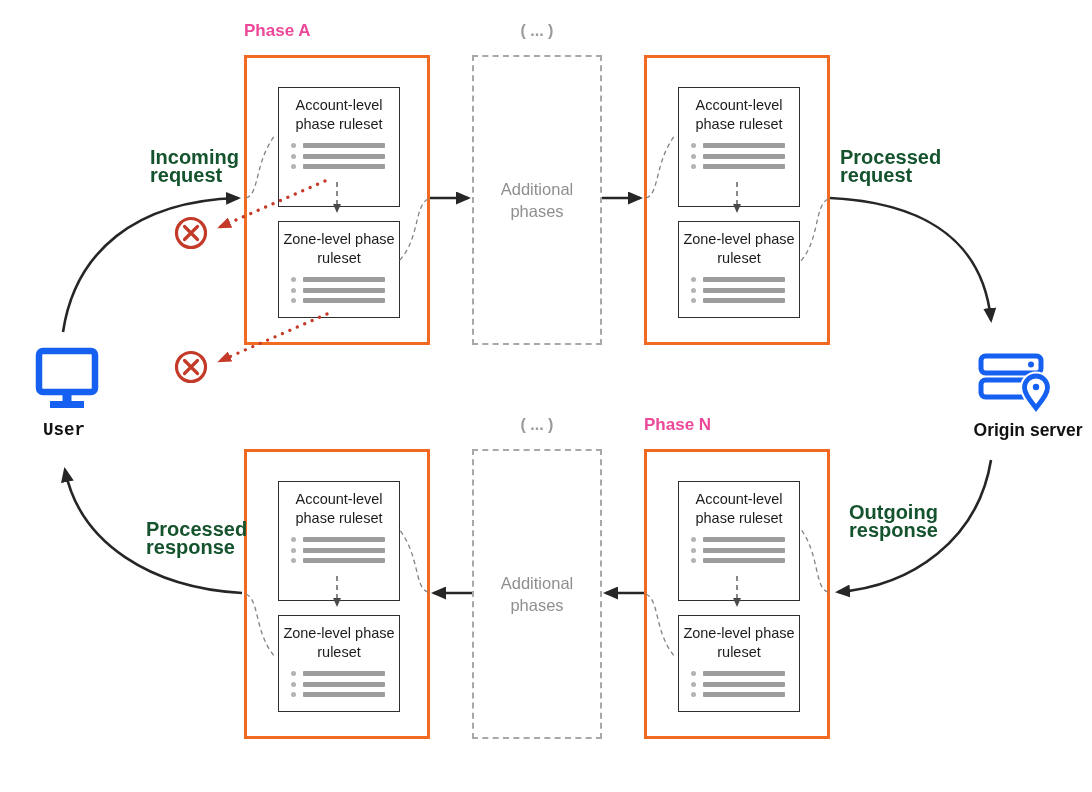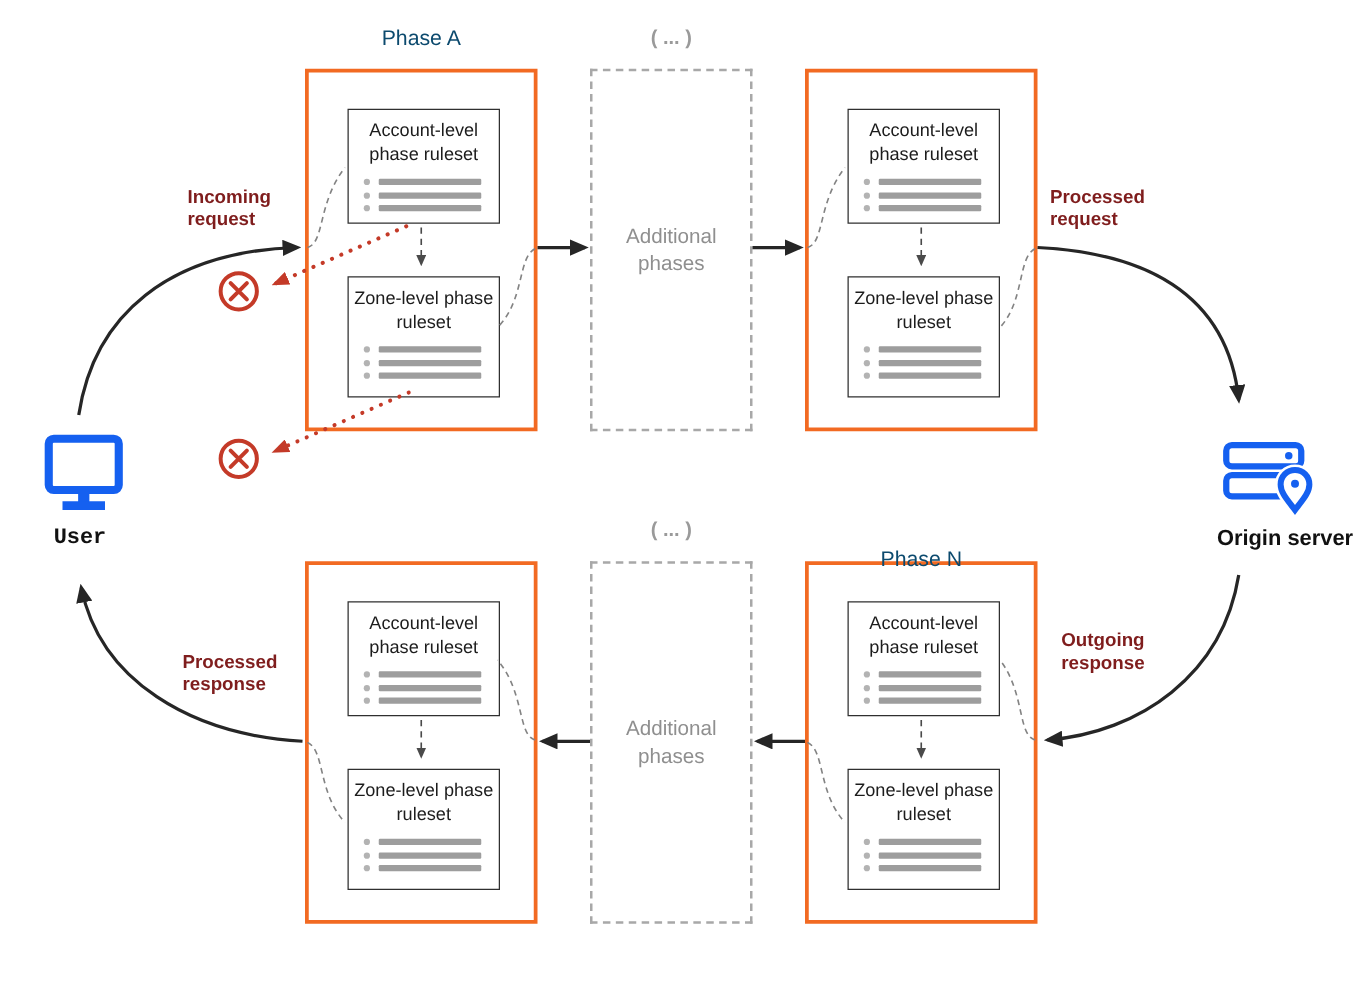--- a/index.html
+++ b/index.html
@@ -19,39 +19,39 @@
   }
   .dashed-box{
     position:absolute; width:130px; height:290px;
     border:2px dashed var(--gray-border); box-sizing:border-box; background:#fff; z-index:1;
     display:flex; align-items:center; justify-content:center;
   }
   .dashed-box .addl{
     color:var(--gray-text); font-size:16.5px; line-height:22px; text-align:center; width:100px;
   }
   .phase-title{
-    position:absolute; text-align:center; font-weight:normal; font-size:17px; color:#0c4a6e; z-index:2;
+    position:absolute; text-align:left; font-weight:bold; font-size:17px; color:#ec4899; z-index:2;
   }
   .ellipsis-title{
     position:absolute; text-align:center; font-weight:600; font-size:16px; color:#9a9a9a; z-index:2;
   }
   .card{
-    position:absolute; left:31px; width:122px; height:92px;
+    position:absolute; left:31px; width:122px; height:120px;
     border:1.5px solid var(--card-border); box-sizing:border-box; background:#fff;
   }
   .card.c1{top:29px;} .card.c2{top:163px; height:97px;}
   .card-title{
     margin-top:8px; text-align:center; font-size:14.5px; line-height:19px; color:#1c1c1c; padding:0 3px;
   }
   .card-list{margin-top:9px; margin-left:12px;}
   .rrow{display:flex; align-items:center; margin-bottom:5.5px;}
   .dot{width:5px;height:5px;border-radius:50%;background:var(--dot);flex:0 0 auto;}
   .bar{width:82px;height:5px;border-radius:1px;background:var(--bar);margin-left:7px;}
   .lbl{
-    position:absolute; font-weight:bold; font-size:15px; line-height:17.5px; color:#7f1d1d; z-index:2;
+    position:absolute; font-weight:bold; font-size:20px; line-height:17.5px; color:#14532d; z-index:2;
   }
   .lbl-red{
     position:absolute; font-weight:600; font-size:15px; line-height:17.5px; color:var(--red); z-index:2;
   }
   .node-label{
     position:absolute; font-weight:bold; font-size:17.5px; color:#111; text-align:center; z-index:2;
   }
 </style>
 </head>
 <body>
@@ -129,21 +129,21 @@
       <path d="M1036 408 C1030.5 400.5 1024.5 394.5 1024.5 387.5 a11.5 11.5 0 1 1 23 0 c0 7 -6 13 -11.5 20.5 z" fill="#fff" stroke="#fff" stroke-width="9"></path>
       <path d="M1036 408 C1030.5 400.5 1024.5 394.5 1024.5 387.5 a11.5 11.5 0 1 1 23 0 c0 7 -6 13 -11.5 20.5 z" fill="#fff" stroke="#1560f0" stroke-width="4.8"></path>
       <circle cx="1036" cy="387" r="3.2" fill="#1560f0"></circle>
     </g>
   </svg>
 
   <div class="phase-title" style="left:244px;top:21px;width:186px;">Phase A</div>
   <div class="ellipsis-title" style="left:472px;top:22px;width:130px;">( ... )</div>
 
   <div class="ellipsis-title" style="left:472px;top:416px;width:130px;">( ... )</div>
-  <div class="phase-title" style="left:644px;top:415px;width:186px;margin-top:23px;">Phase N</div>
+  <div class="phase-title" style="left:644px;top:415px;width:186px;">Phase N</div>
 
   <div class="phase-box" style="left:244px;top:55px;">
     <div class="card c1">
       <div class="card-title">Account-level phase ruleset</div>
       <div class="card-list">
           <div class="rrow">
             <span class="dot"></span>
             <span class="bar"></span>
           </div>
           <div class="rrow">

